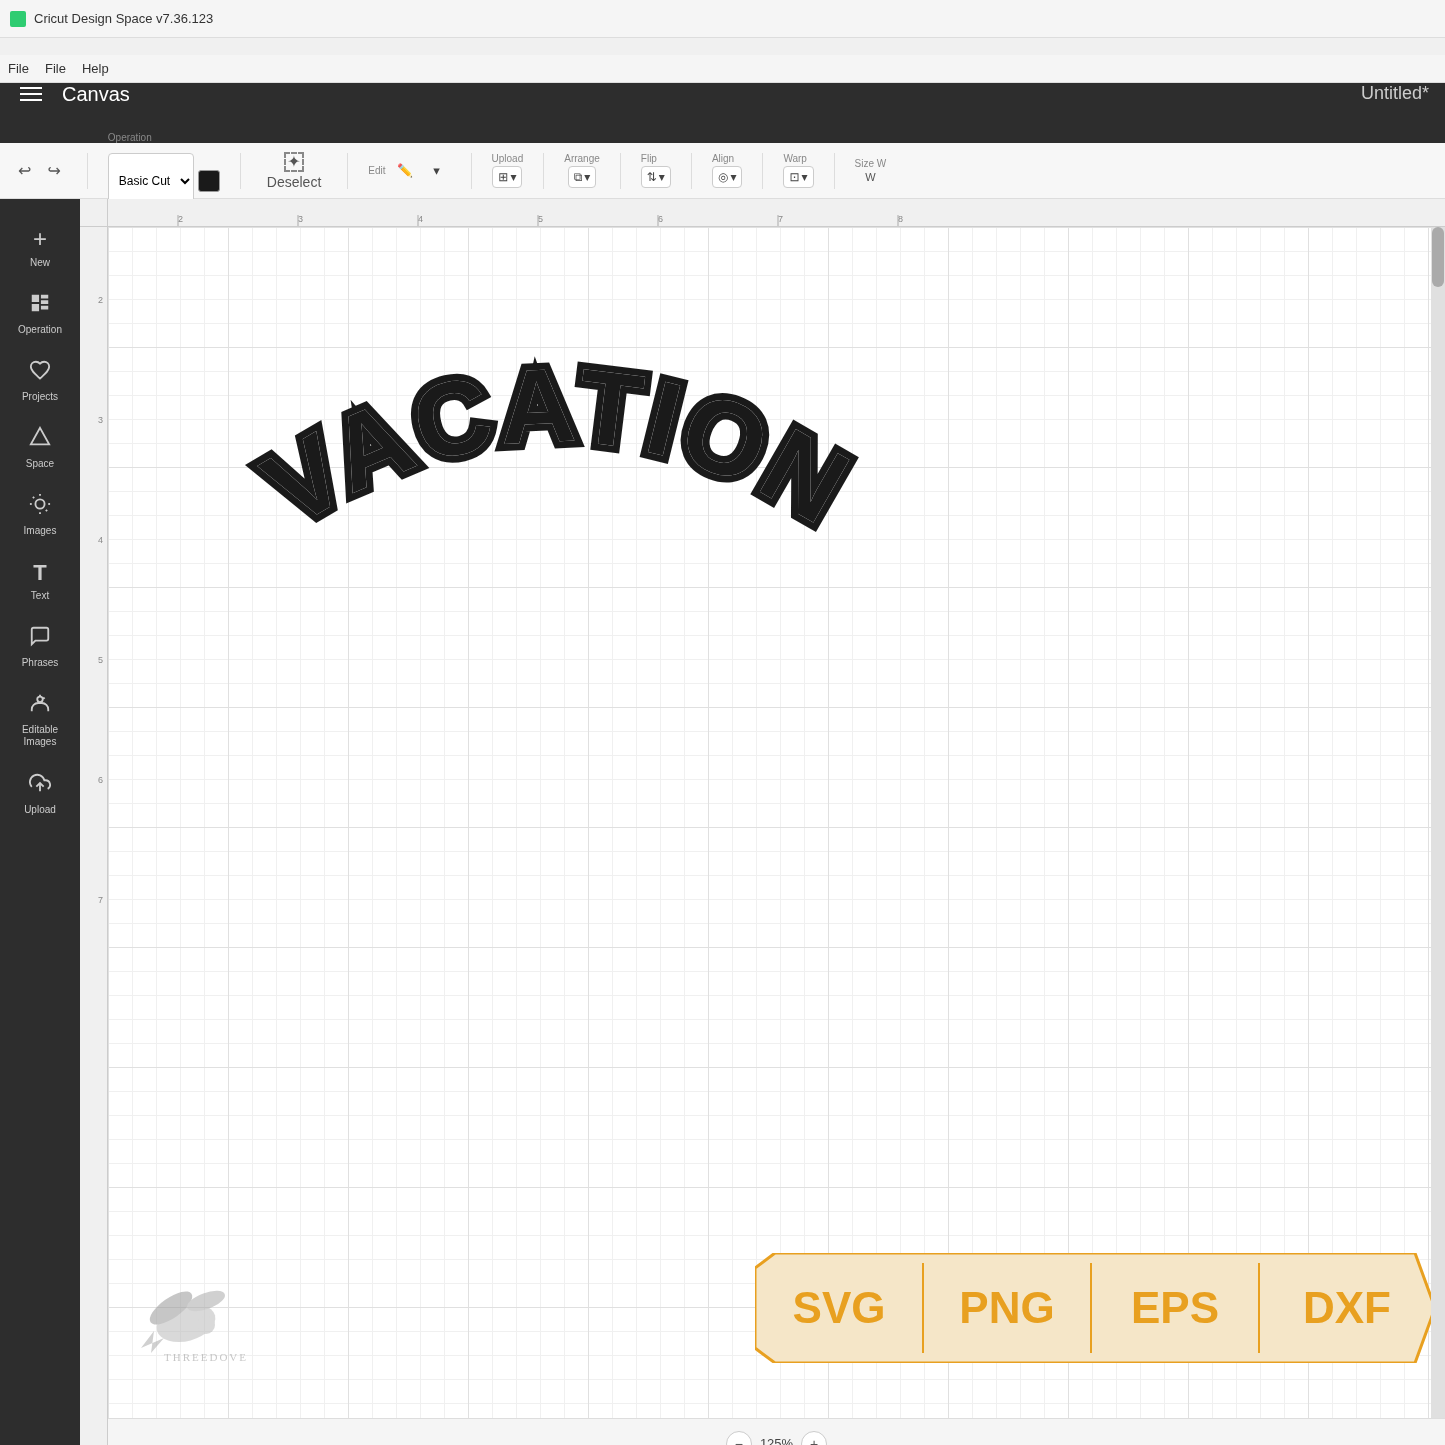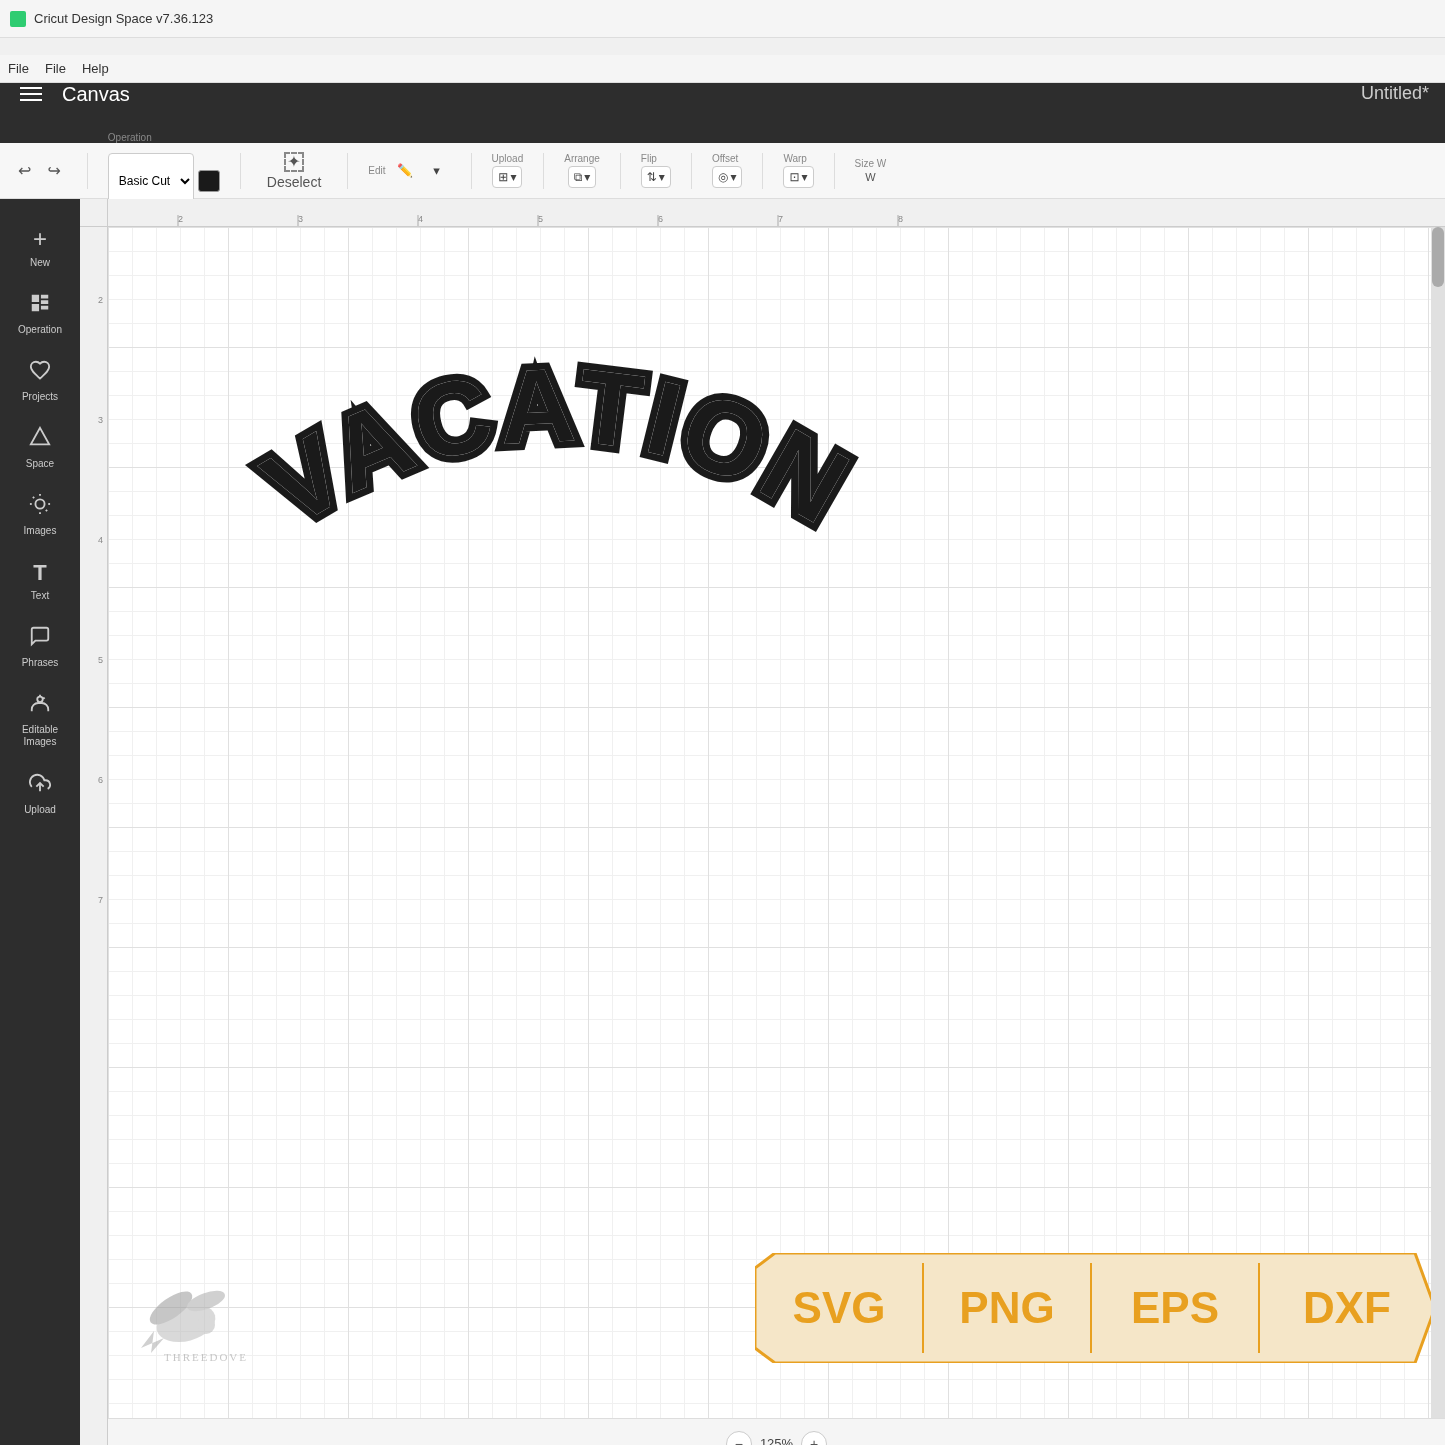--- a/index.html
+++ b/index.html
@@ -375,21 +375,21 @@
     <div class="group-controls">
       <button class="dropdown-btn">
         <span>⇅</span>
         <span>▾</span>
       </button>
     </div>
   </div>
   <div class="toolbar-separator"></div>
 
   <div class="offset-group">
-    <span class="group-label">Offset</span>
+    <span class="group-label">Align</span>
     <div class="group-controls">
       <button class="dropdown-btn">
         <span>◎</span>
         <span>▾</span>
       </button>
     </div>
   </div>
   <div class="toolbar-separator"></div>
 
   <div class="warp-group">

